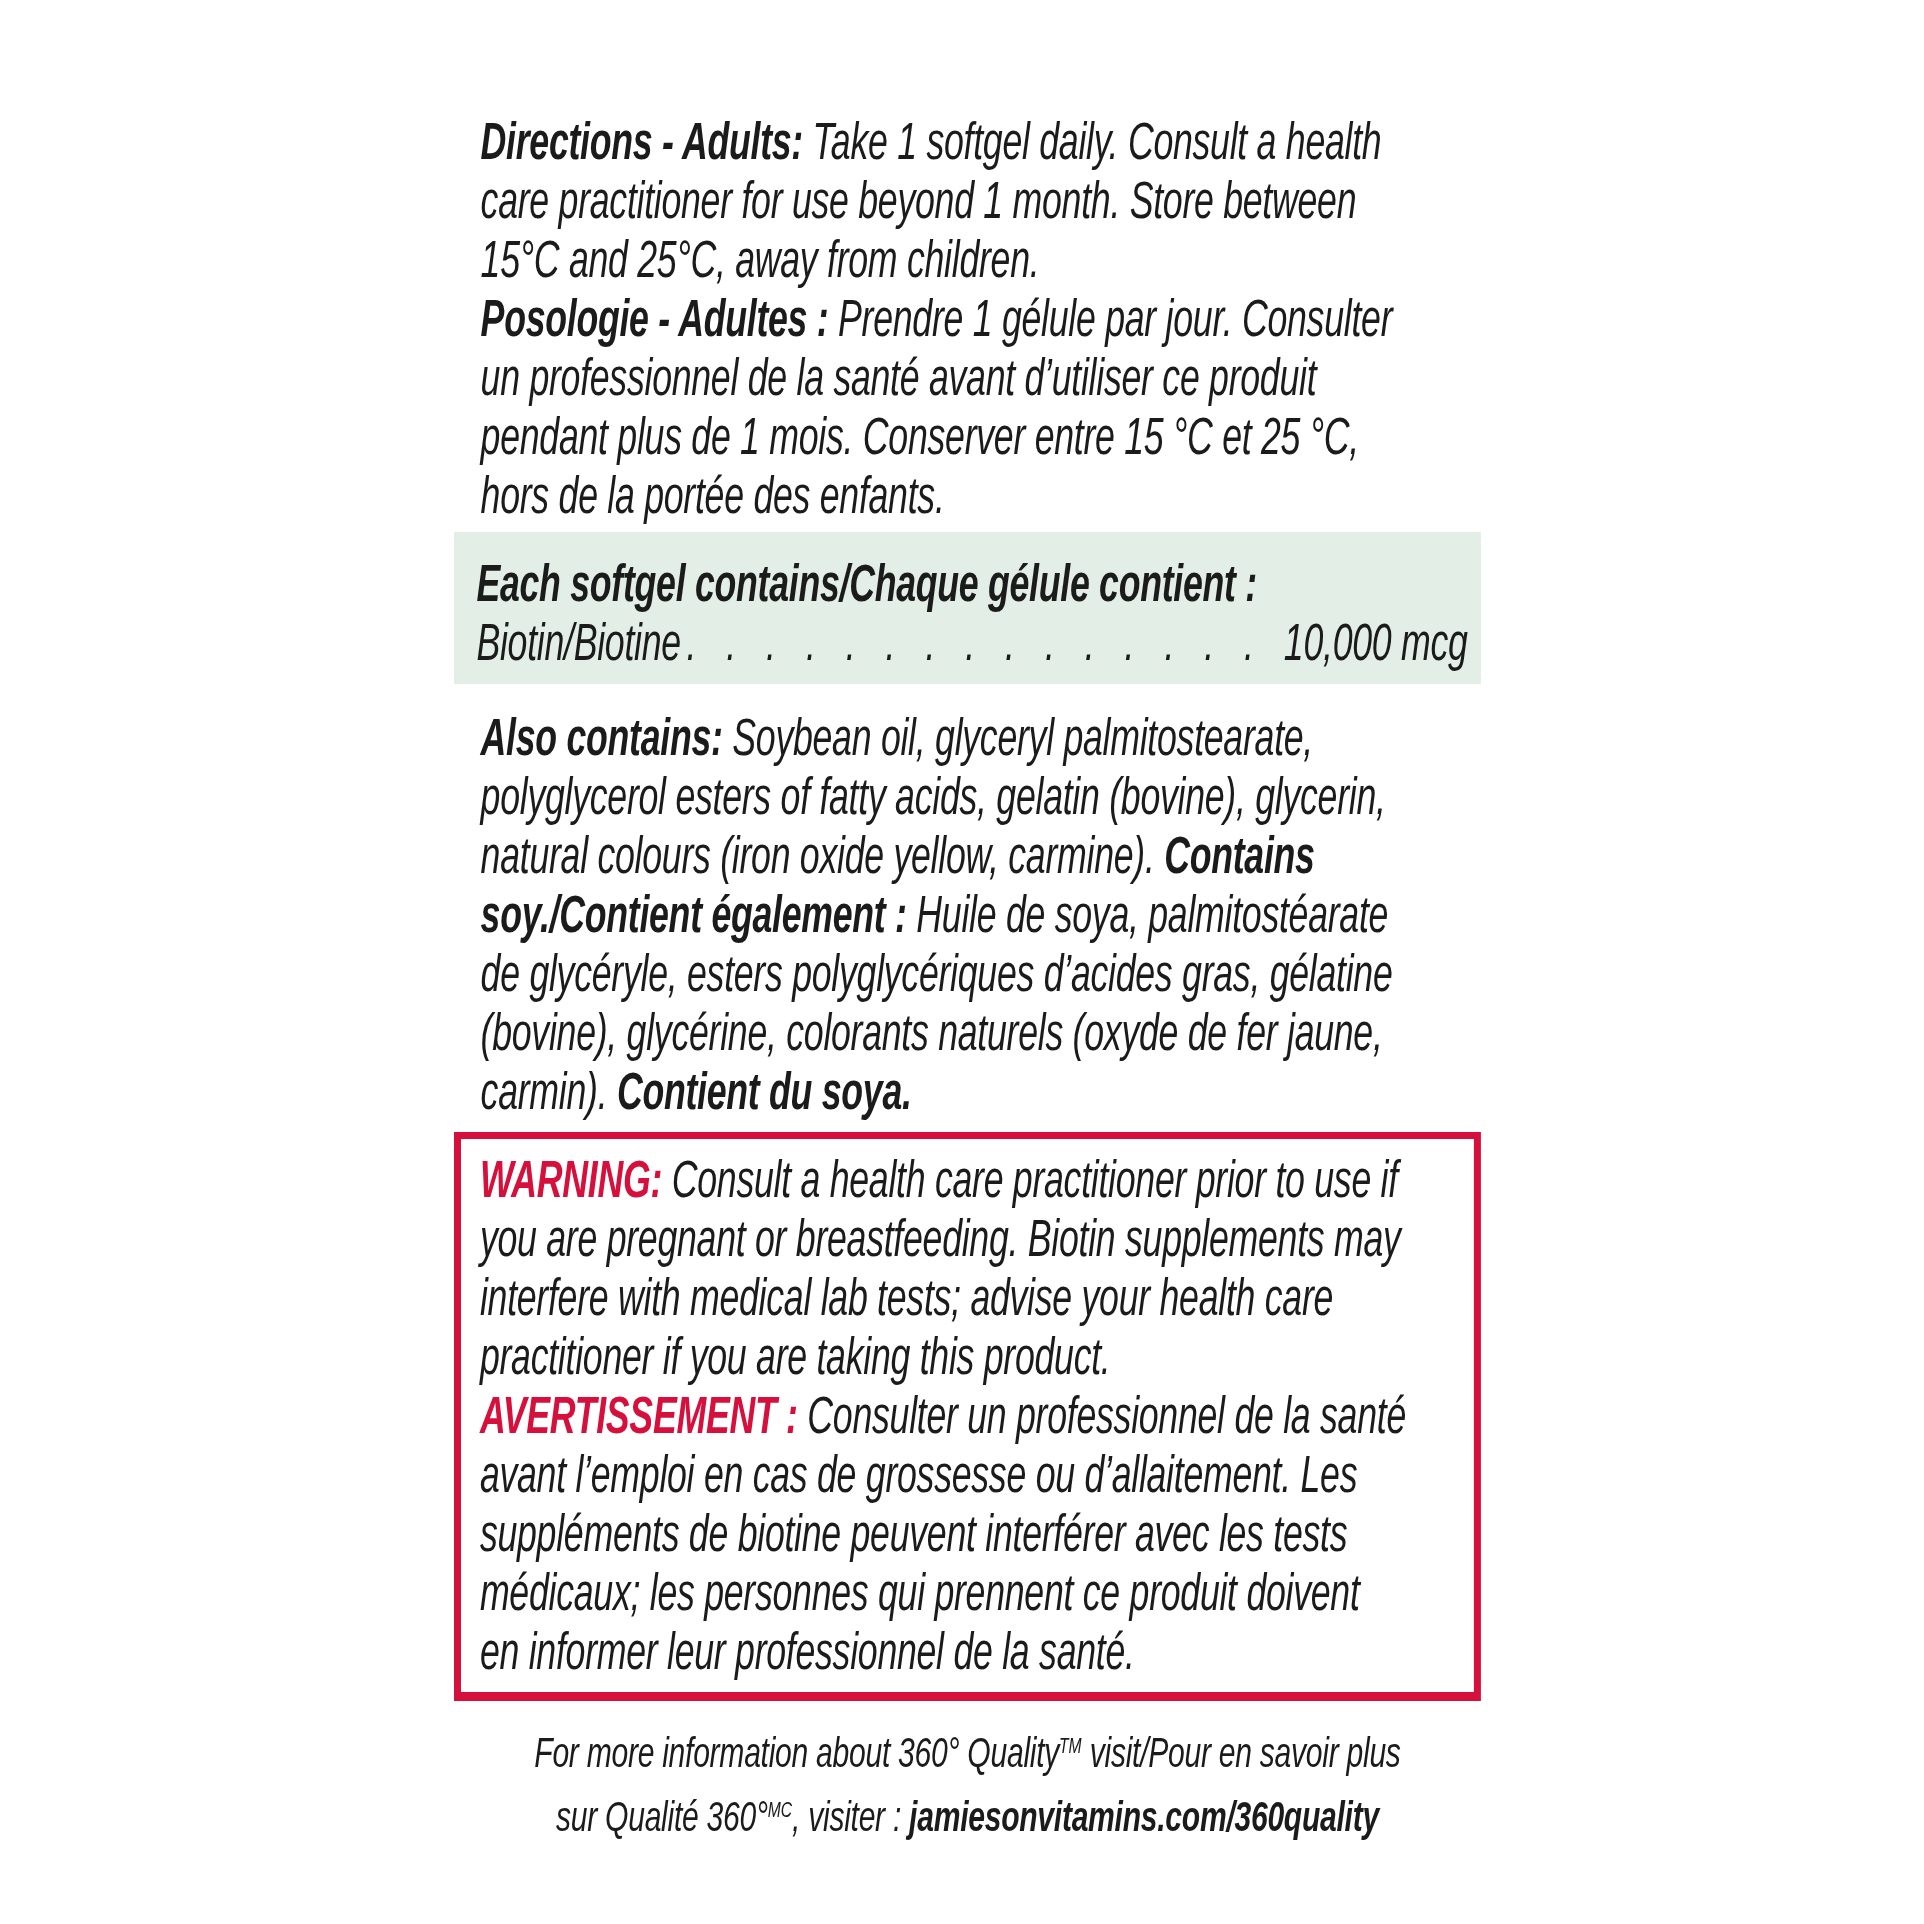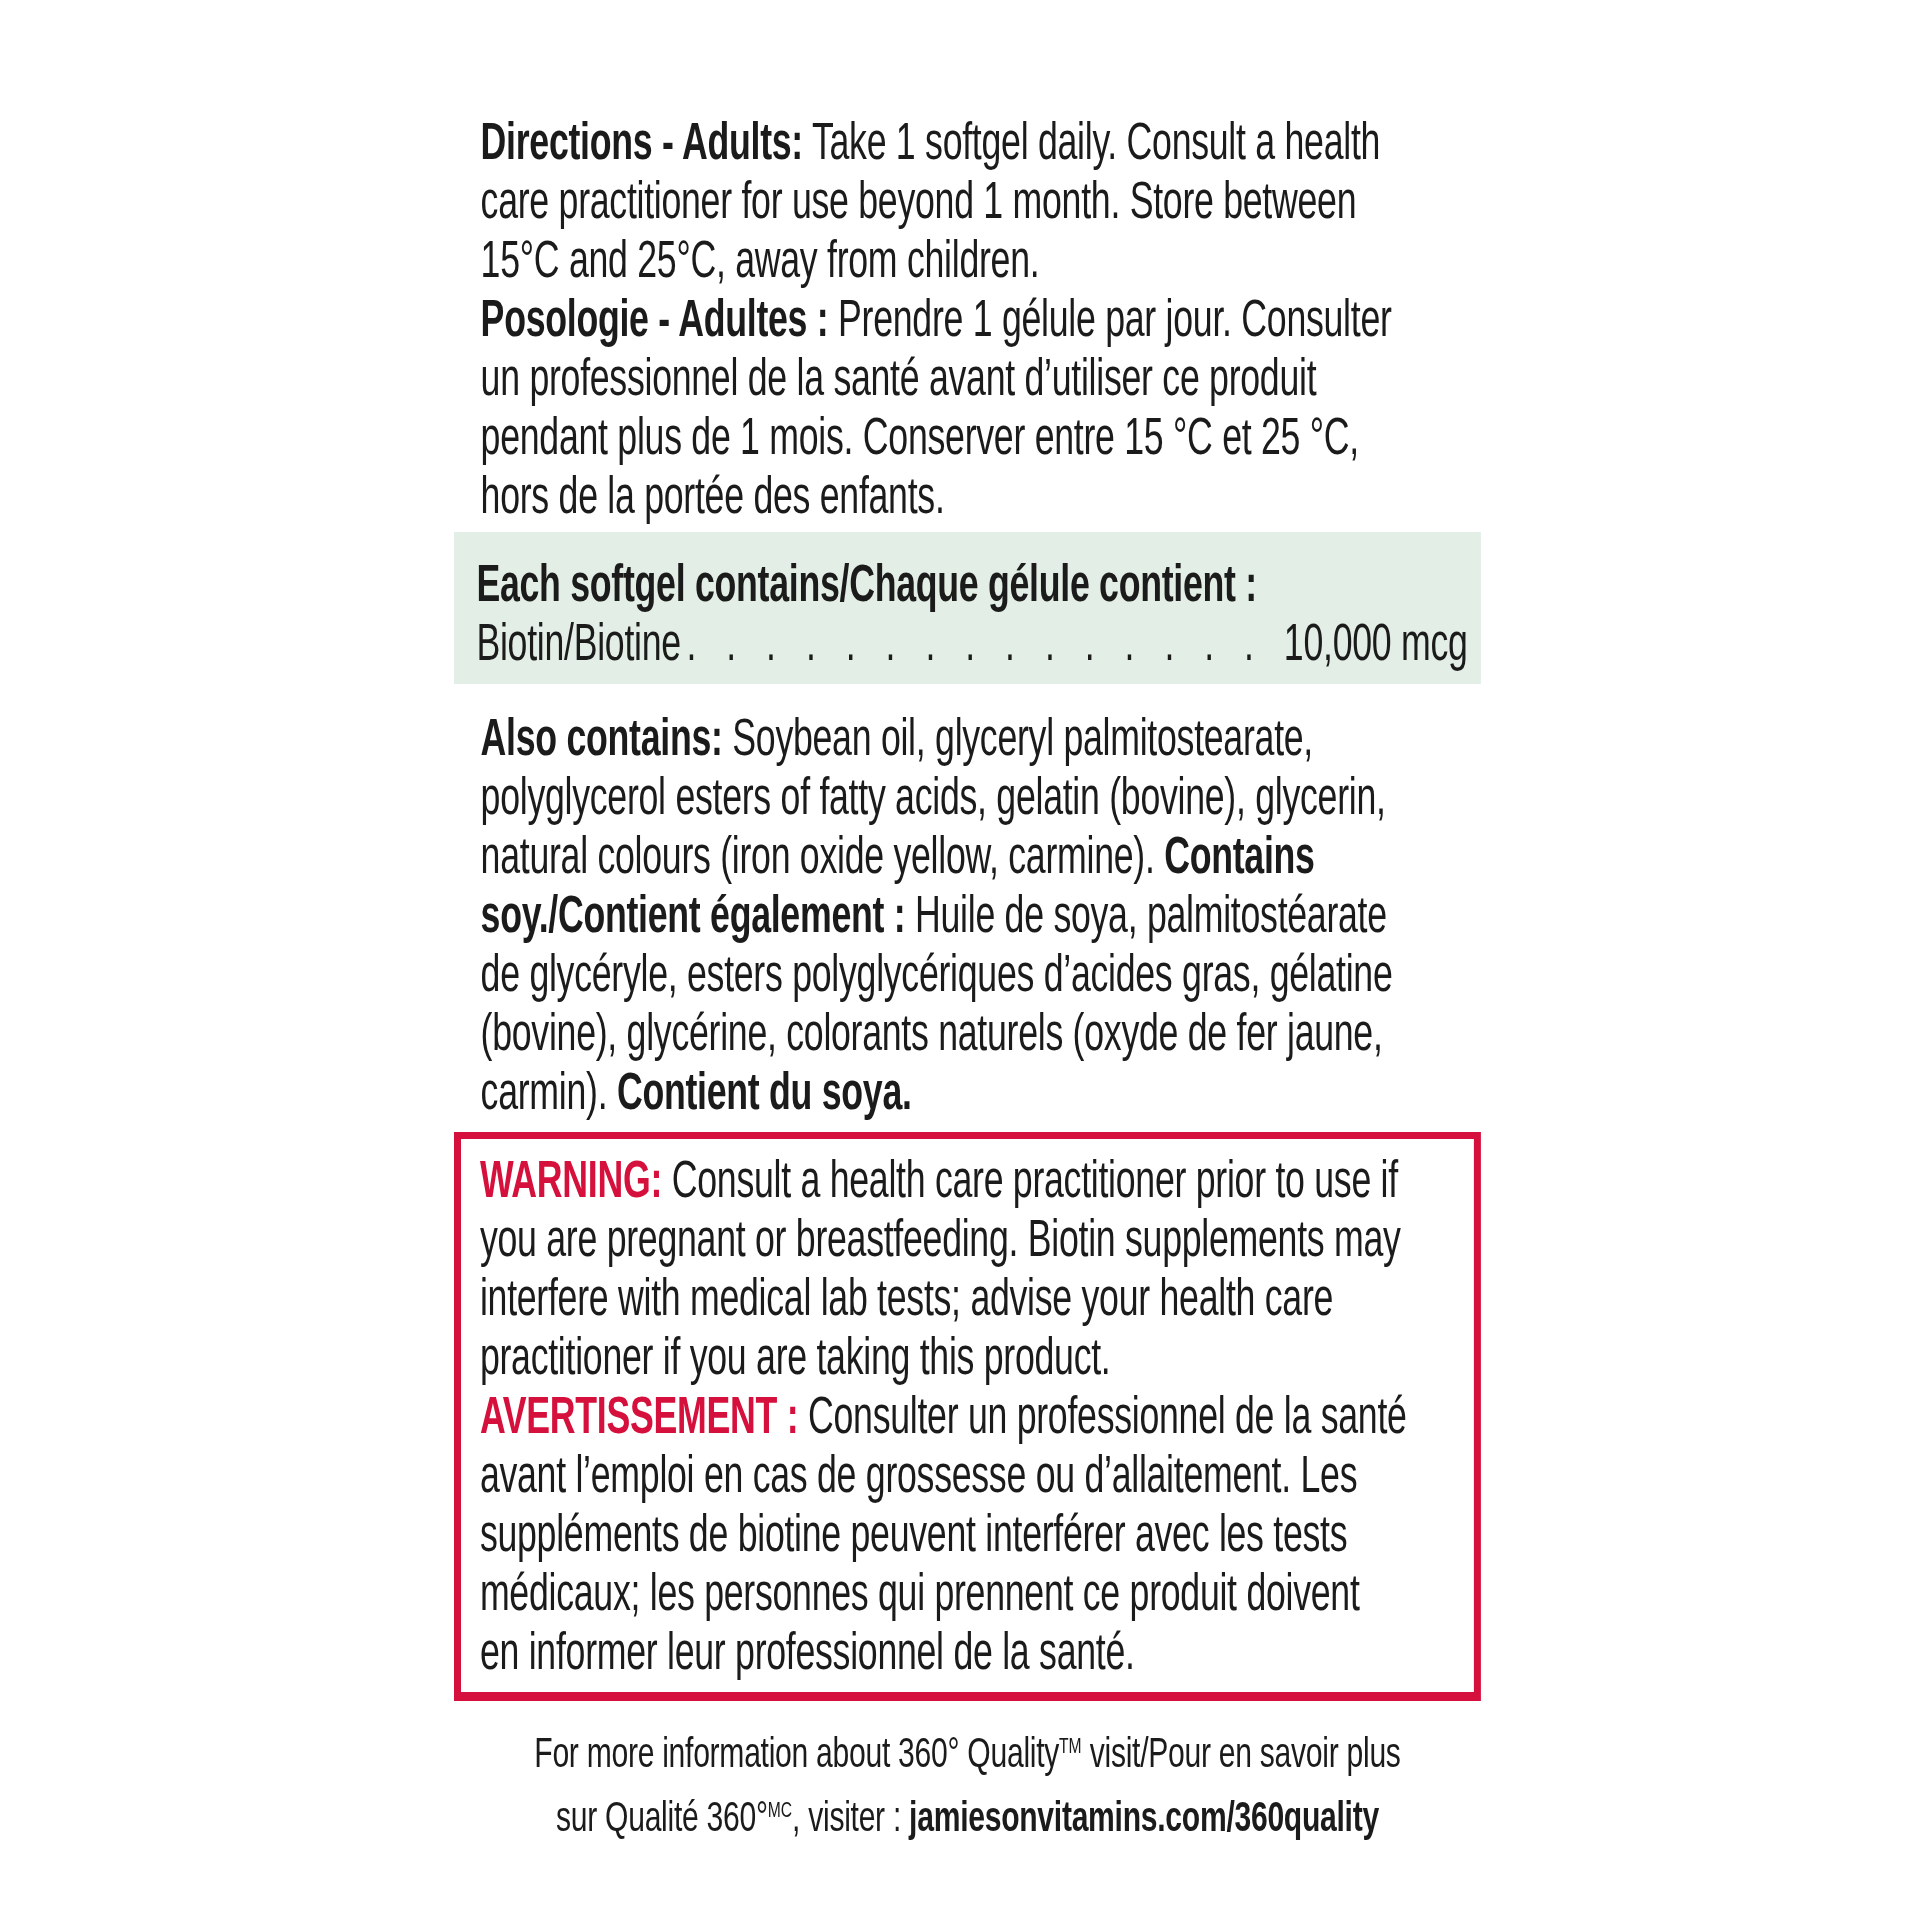--- a/index.html
+++ b/index.html
@@ -5,21 +5,21 @@
   * { box-sizing: border-box; }
   html, body { margin: 0; padding: 0; }
   body {
     width: 1925px; height: 1925px;
     background: var(--bg, #ffffff);
     color: var(--text, #1b1b1b);
     font-family: "Liberation Sans", sans-serif;
     position: relative;
     overflow: hidden;
   }
-  .column { position: absolute; left: 454px; top: 0; width: 1027px; }
+  .column { position: absolute; left: 454px; top: 0; width: 1027px; font-style: italic; }
   
   .condense {
     width: 1467px;
     transform: scaleX(0.70);
     transform-origin: 0 0;
     padding-top: 112px;
     letter-spacing: -0.4px;
   }
   .ln { white-space: nowrap; line-height: 59px; font-size: 51px; }
   .para { padding: 0 38px; }

